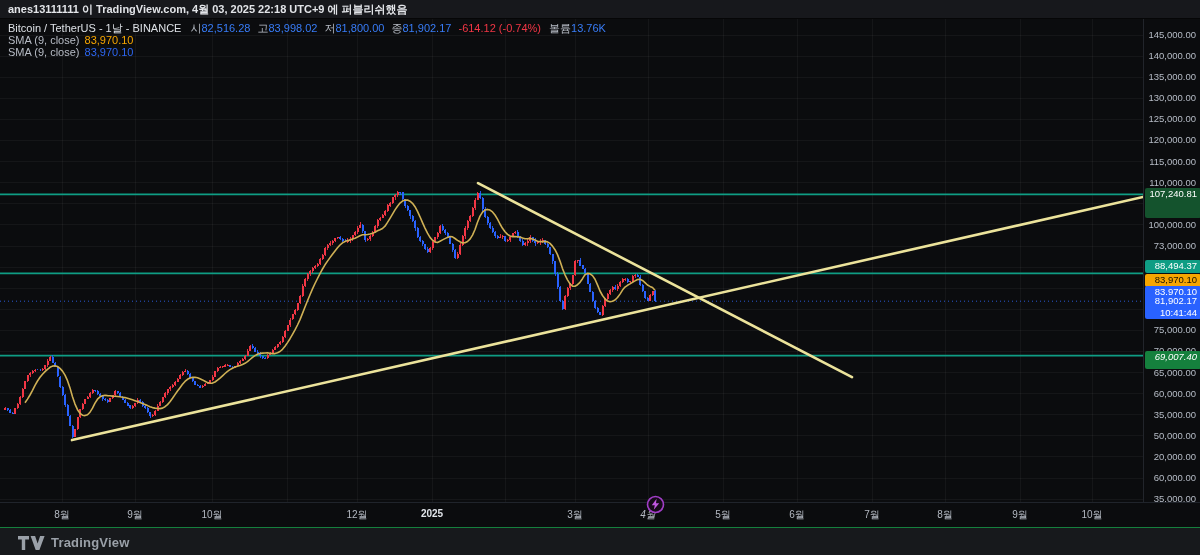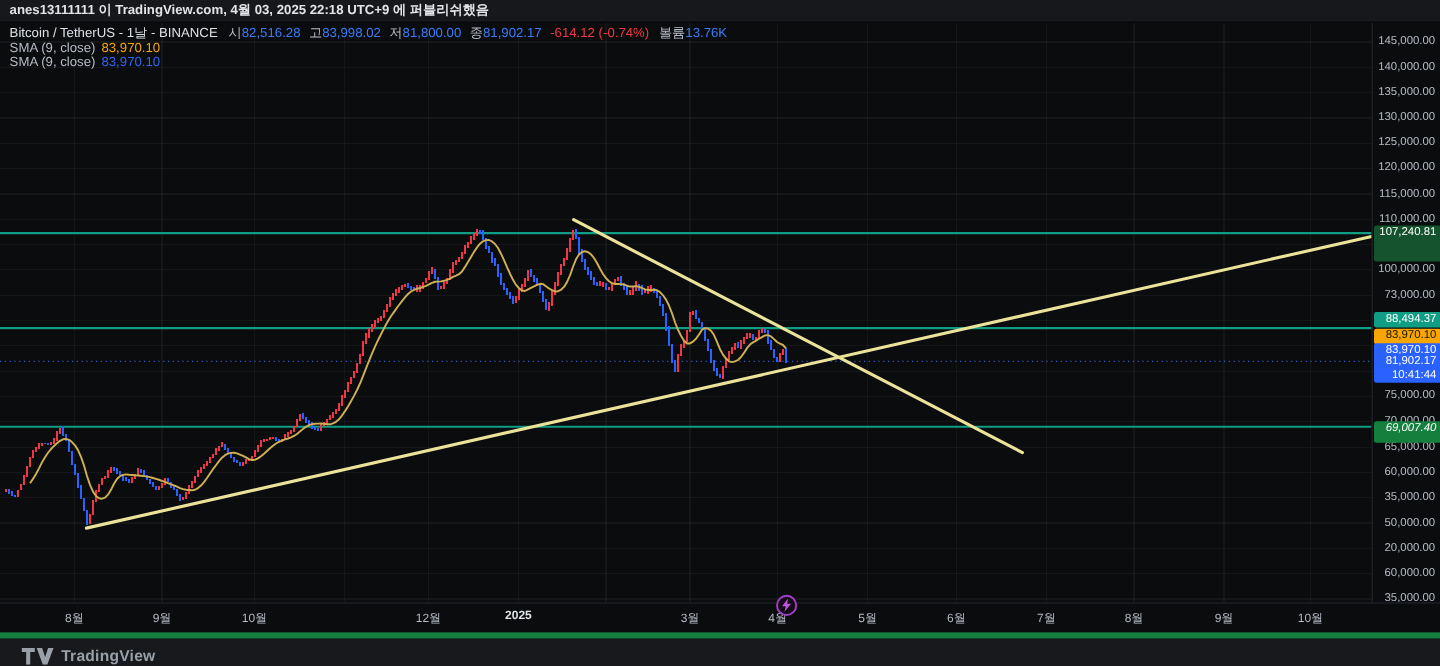--- a/index.html
+++ b/index.html
@@ -32,21 +32,21 @@
   
   .time-axis{position:absolute;top:502px;left:0;width:1200px;height:25px;
              border-top:1px solid #20242b;box-sizing:border-box;background:#0b0c0e;}
   .xtick{position:absolute;top:5px;width:44px;margin-left:-22px;text-align:center;
          font-size:10px;color:#b4b9c2;}
   .xtick.year{color:#e0e4e9;font-weight:bold;}
   
   .pub-marker{position:absolute;top:495px;left:646px;width:19px;height:19px;z-index:6;cursor:pointer;}
   
   .bottom-bar{position:absolute;top:527px;left:0;width:1200px;height:28px;background:#17191c;
-              border-top:5px solid #15803d;box-sizing:border-box;}
+              border-top:1px solid #15803d;box-sizing:border-box;}
   .tv-footer{position:absolute;top:7px;left:18px;display:flex;align-items:center;gap:6px;cursor:pointer;}
   .tv-brand{color:#9aa0a8;font-size:13px;font-weight:bold;letter-spacing:0.2px;}
 </style>
 </head>
 <body>
 
 <div class="screen">
 
   <div class="pub-header">
     <span>anes13111111 이 TradingView.com, 4월 03, 2025 22:18 UTC+9 에 퍼블리쉬했음</span>
@@ -701,21 +701,21 @@
 
   <div class="time-axis" id="time-axis">
       <div class="xtick" style="left: 62px;">8월</div>
       <div class="xtick" style="left: 135px;">9월</div>
       <div class="xtick" style="left: 212px;">10월</div>
       <div class="xtick" style="left: 287px; margin-top: 32px;">11월</div>
       <div class="xtick" style="left: 357px;">12월</div>
       <div class="xtick year" style="left: 432px;">2025</div>
       <div class="xtick" style="left: 505px; margin-top: 24px;">2월</div>
       <div class="xtick" style="left: 575px;">3월</div>
-      <div class="xtick" style="left: 648px;">4월</div>
+      <div class="xtick" style="left: 648px; font-style: italic;">4월</div>
       <div class="xtick" style="left: 723px;">5월</div>
       <div class="xtick" style="left: 797px;">6월</div>
       <div class="xtick" style="left: 872px;">7월</div>
       <div class="xtick" style="left: 945px;">8월</div>
       <div class="xtick" style="left: 1020px;">9월</div>
       <div class="xtick" style="left: 1092px;">10월</div>
     </div>
 
   <div class="pub-marker">
     <svg width="19" height="19" viewBox="0 0 19 19">

